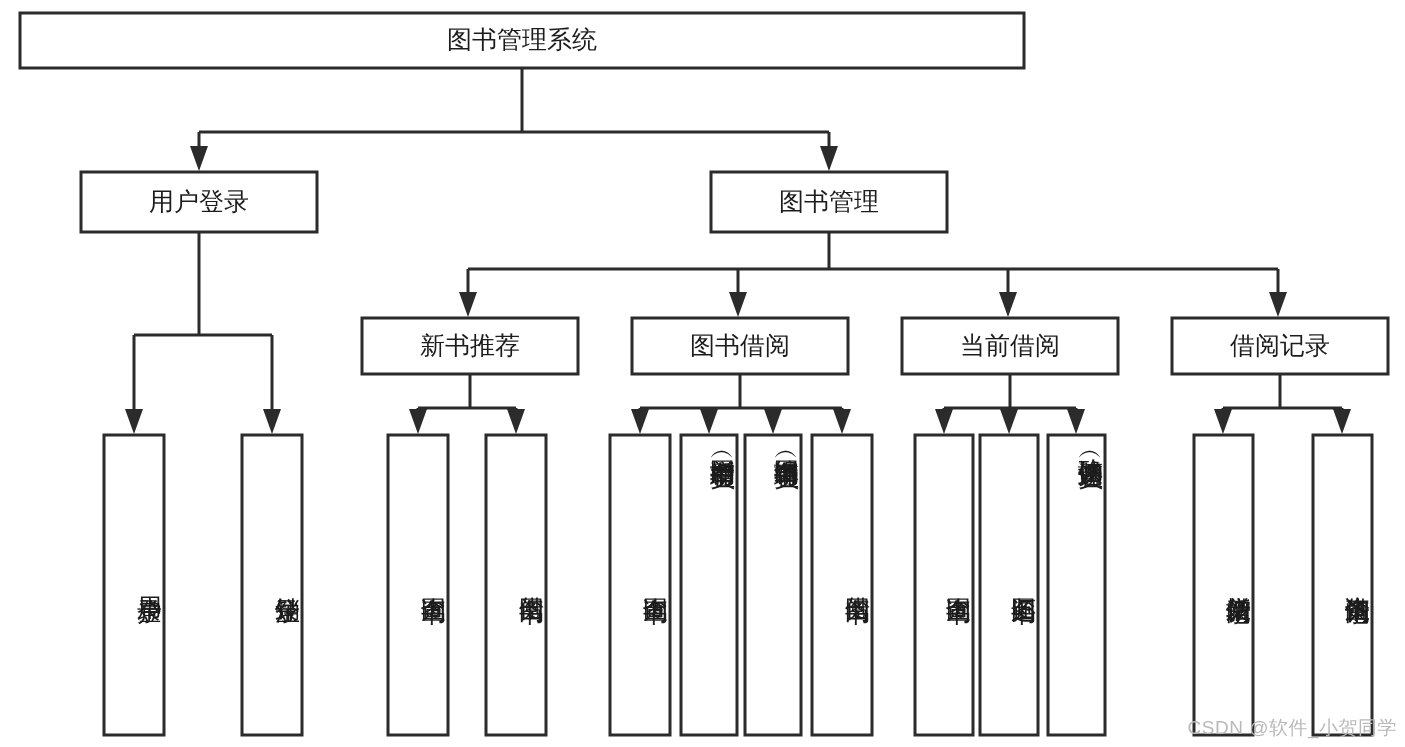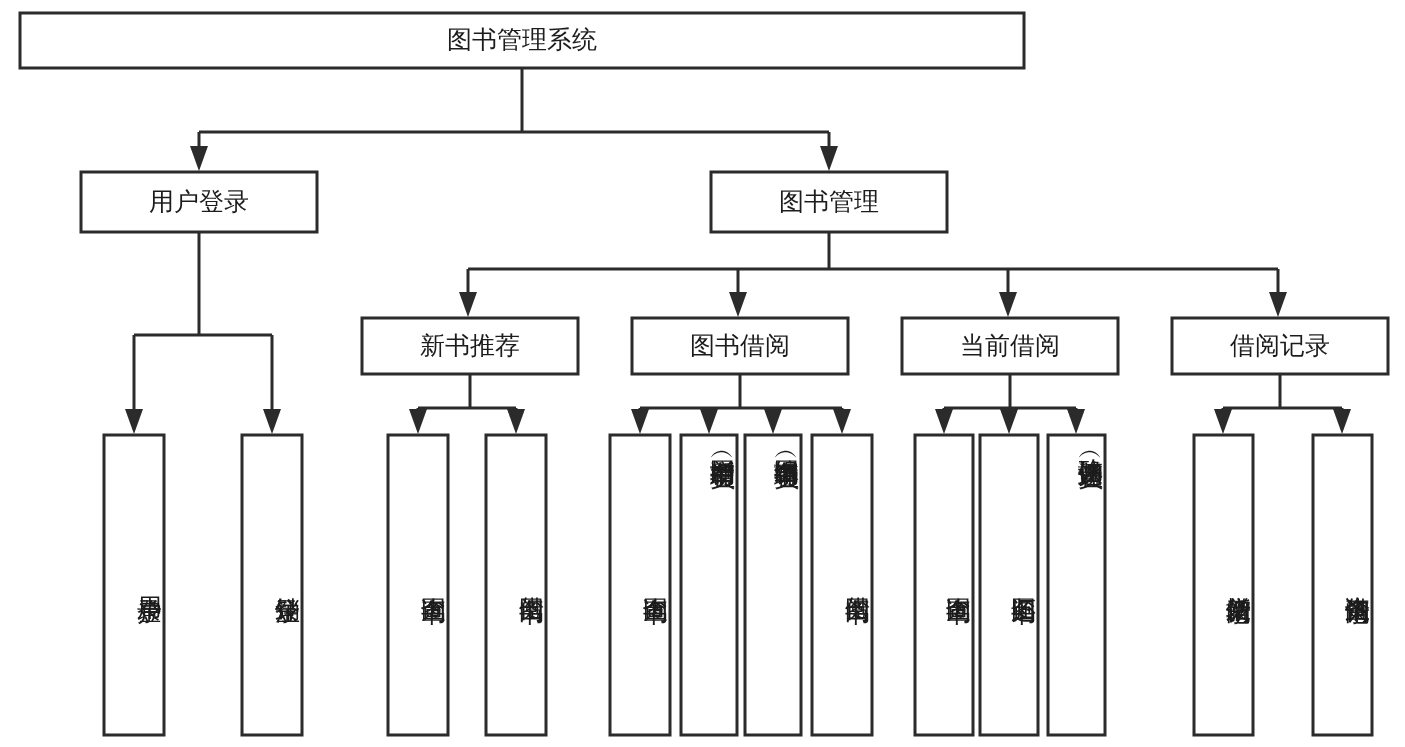--- a/index.html
+++ b/index.html
@@ -224,14 +224,15 @@
       <div class="node-label-v" style="left: 681px; width: 56px; height: 288px; top: 439px; align-items: flex-start; justify-content: flex-start; display: flex;">新增图书（管理员）</div>
       <div class="node-label-v" style="left: 745px; width: 56px; height: 288px; top: 439px; align-items: flex-start; justify-content: flex-start; display: flex;">编辑图书（管理员）</div>
       <div class="node-label-v" style="left: 812px; width: 60px; height: 288px; top: 435px; justify-content: center; display: flex;">借阅图书</div>
       <div class="node-label-v" style="left: 915px; width: 58px; height: 288px; top: 435px; justify-content: center; display: flex;">查询图书</div>
       <div class="node-label-v" style="left: 980px; width: 58px; height: 288px; top: 435px; justify-content: center; display: flex;">归还图书</div>
       <div class="node-label-v" style="left: 1048px; width: 57px; height: 288px; top: 439px; align-items: flex-start; justify-content: flex-start; display: flex;">确认归还（管理员）</div>
       <div class="node-label-v" style="left: 1194px; width: 59px; height: 288px; top: 435px; justify-content: center; display: flex;">新增借阅记录</div>
       <div class="node-label-v" style="left: 1313px; width: 59px; height: 288px; top: 435px; justify-content: center; display: flex;">查询借阅记录</div>
     </div>
 
+  <div class="watermark">CSDN @软件_小贺同学</div>
 
 </div>
 
 </body></html>

